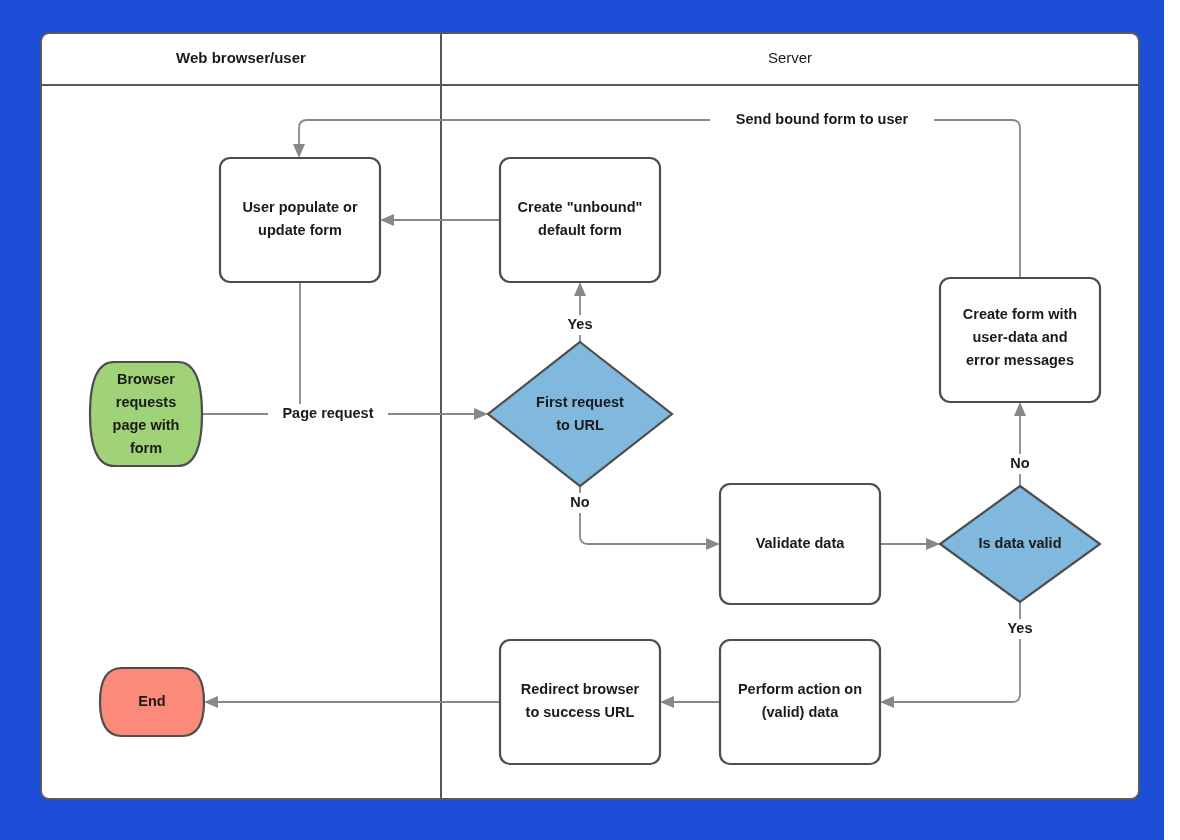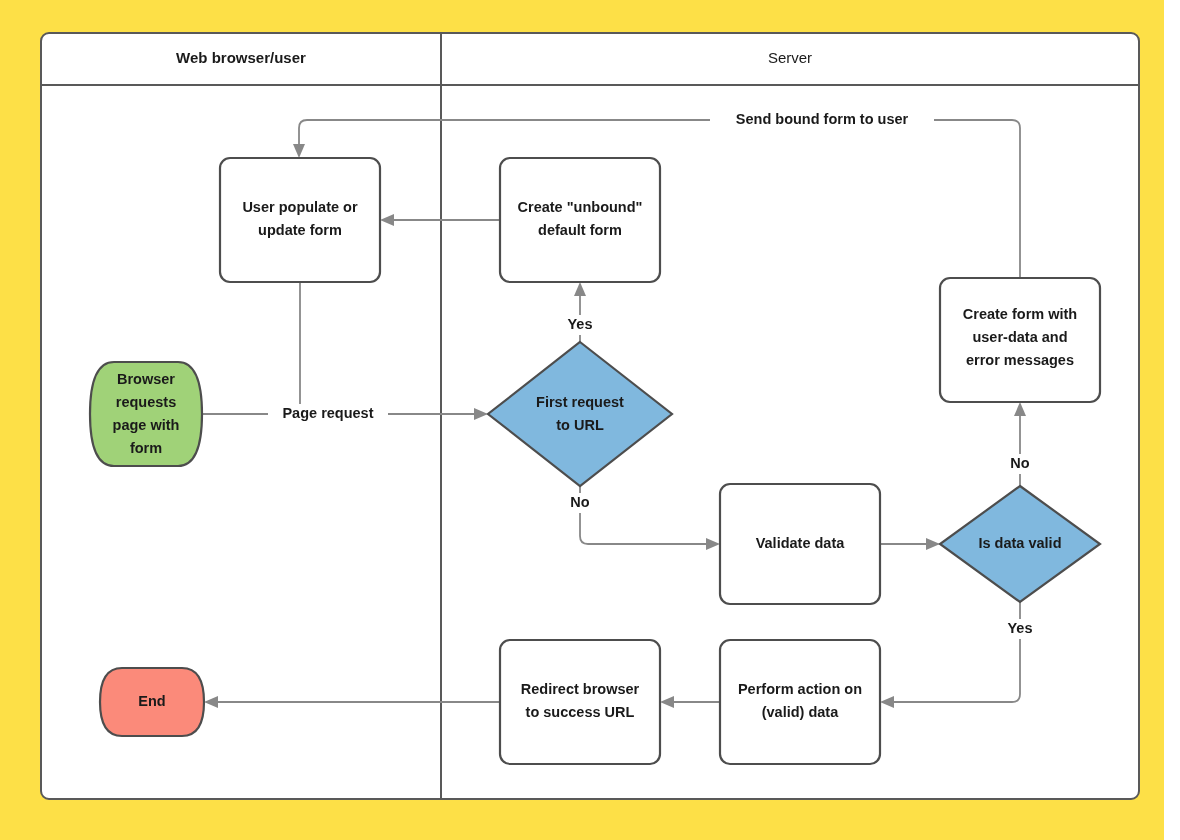--- a/index.html
+++ b/index.html
@@ -7,21 +7,21 @@
     padding: 0;
     background: #ffffff;
   }
   body {
     font-family: "Liberation Sans", sans-serif;
   }
   #stage {
     position: relative;
     width: 1164px;
     height: 840px;
-    background: #fde047;
+    background: #1d4ed8;
     overflow: hidden;
   }
   svg#flow {
     position: absolute;
     left: 0;
     top: 0;
     width: 1180px;
     height: 840px;
     display: block;
   }

